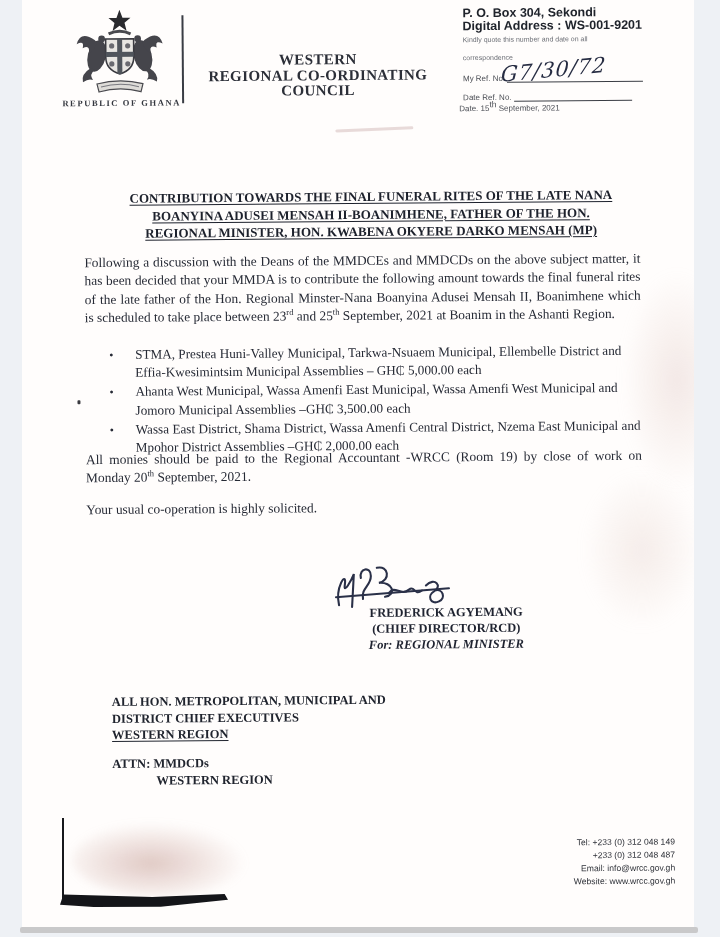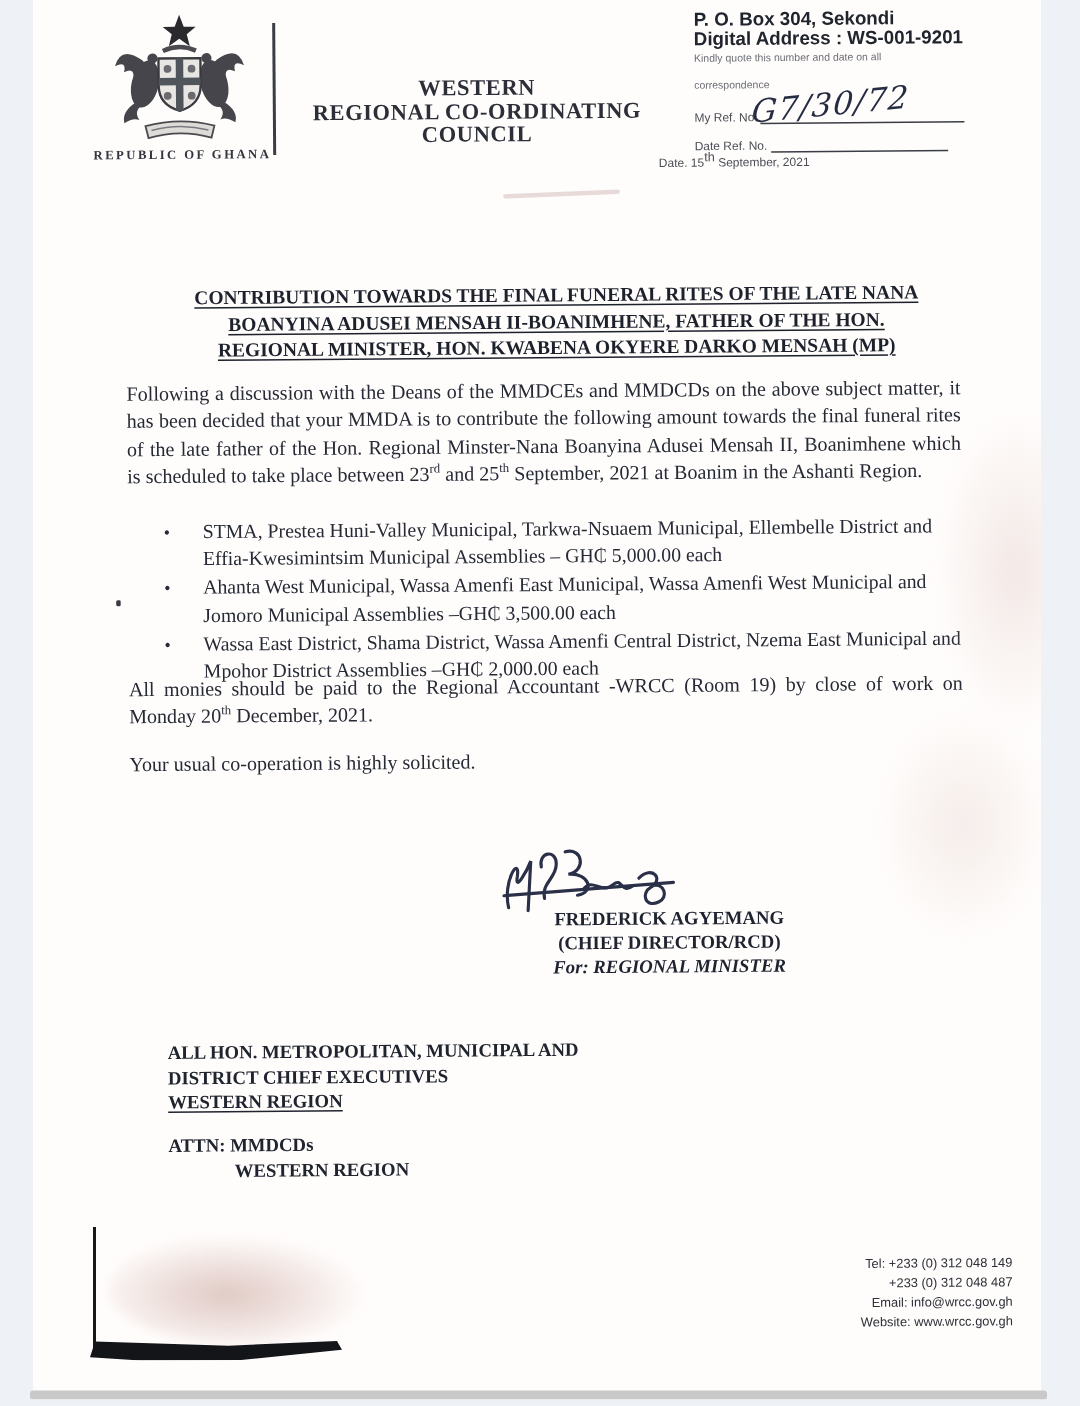--- a/index.html
+++ b/index.html
@@ -18,21 +18,21 @@
     font-weight:bold;font-size:15px;line-height:15.5px;color:#2c2f38;letter-spacing:.4px;}
 
   .hr-right{font-family:"Liberation Sans",sans-serif;}
   .po-box{left:444px;top:8px;width:230px;font-weight:bold;font-size:12.5px;line-height:12.5px;color:#20242c;}
   .quote-note{left:444px;top:37px;width:220px;font-size:7px;line-height:8px;color:#6b6e75;}
   .corr-note{left:444px;top:55px;width:220px;font-size:7px;color:#6b6e75;}
   .ref-row{left:444px;font-size:8px;color:#4a4d54;}
   .ref-line{display:inline-block;border-bottom:1px solid #3a3d44;height:9px;vertical-align:bottom;}
   .my-ref-hand{left:482px;top:58px;width:135px;font-family:"DejaVu Serif",serif;font-style:italic;
     font-size:21px;color:#262c42;transform:rotate(-5deg) skewX(-10deg);letter-spacing:1px;}
-  .date-row{left:420px;top:105px;font-size:8px;color:#4a4d54;}
+  .date-row{left:440px;top:105px;font-size:8px;color:#4a4d54;}
 
   
   .title{left:62px;top:188px;width:578px;text-align:center;font-weight:bold;
     font-size:13px;line-height:17.5px;color:#1d212c;}
   .title .tl{text-decoration:underline;text-underline-offset:2px;}
   .para{width:556px;font-size:13.4px;line-height:18.4px;text-align:justify;color:#262a35;}
   .p1{left:64px;top:252px;}
   sup{font-size:8.5px;line-height:0;}
   .bullets{left:88px;top:344px;width:534px;font-size:13.2px;line-height:18.4px;color:#262a35;}
   .bullet-row{display:flex;margin-bottom:0.5px;}
@@ -163,21 +163,21 @@
           <span class="bullet-dot">•</span>
           <span>Ahanta West Municipal, Wassa Amenfi East Municipal, Wassa Amenfi West Municipal and Jomoro Municipal Assemblies –GH₵ 3,500.00 each</span>
         </div>
         <div class="bullet-row">
           <span class="bullet-dot">•</span>
           <span>Wassa East District, Shama District, Wassa Amenfi Central District, Nzema East Municipal and Mpohor District Assemblies –GH₵ 2,000.00 each</span>
         </div>
       </div>
 
       <div class="abs para p2">
-        <span>All monies should be paid to the Regional Accountant -WRCC (Room 19) by close of work on Monday 20</span><sup>th</sup><span> December, 2021.</span>
+        <span>All monies should be paid to the Regional Accountant -WRCC (Room 19) by close of work on Monday 20</span><sup>th</sup><span> September, 2021.</span>
       </div>
 
       <div class="abs para p3">Your usual co-operation is highly solicited.</div>
 
       <svg class="abs sig-scribble" viewBox="0 0 125 48">
         <g fill="none" stroke="#2a3048" stroke-width="2.1" stroke-linecap="round">
           <path d="M8 40 C4 22 16 5 14 19 C12 31 21 14 23 9 L21 42"></path>
           <path d="M30 13 C28 3 40 1 40 11 C40 21 30 23 32 34"></path>
           <path d="M46 3 C58 0 60 16 48 18 C62 17 66 30 54 32"></path>
           <path d="M58 28 C64 20 70 32 78 25 C84 20 83 32 91 26"></path>

